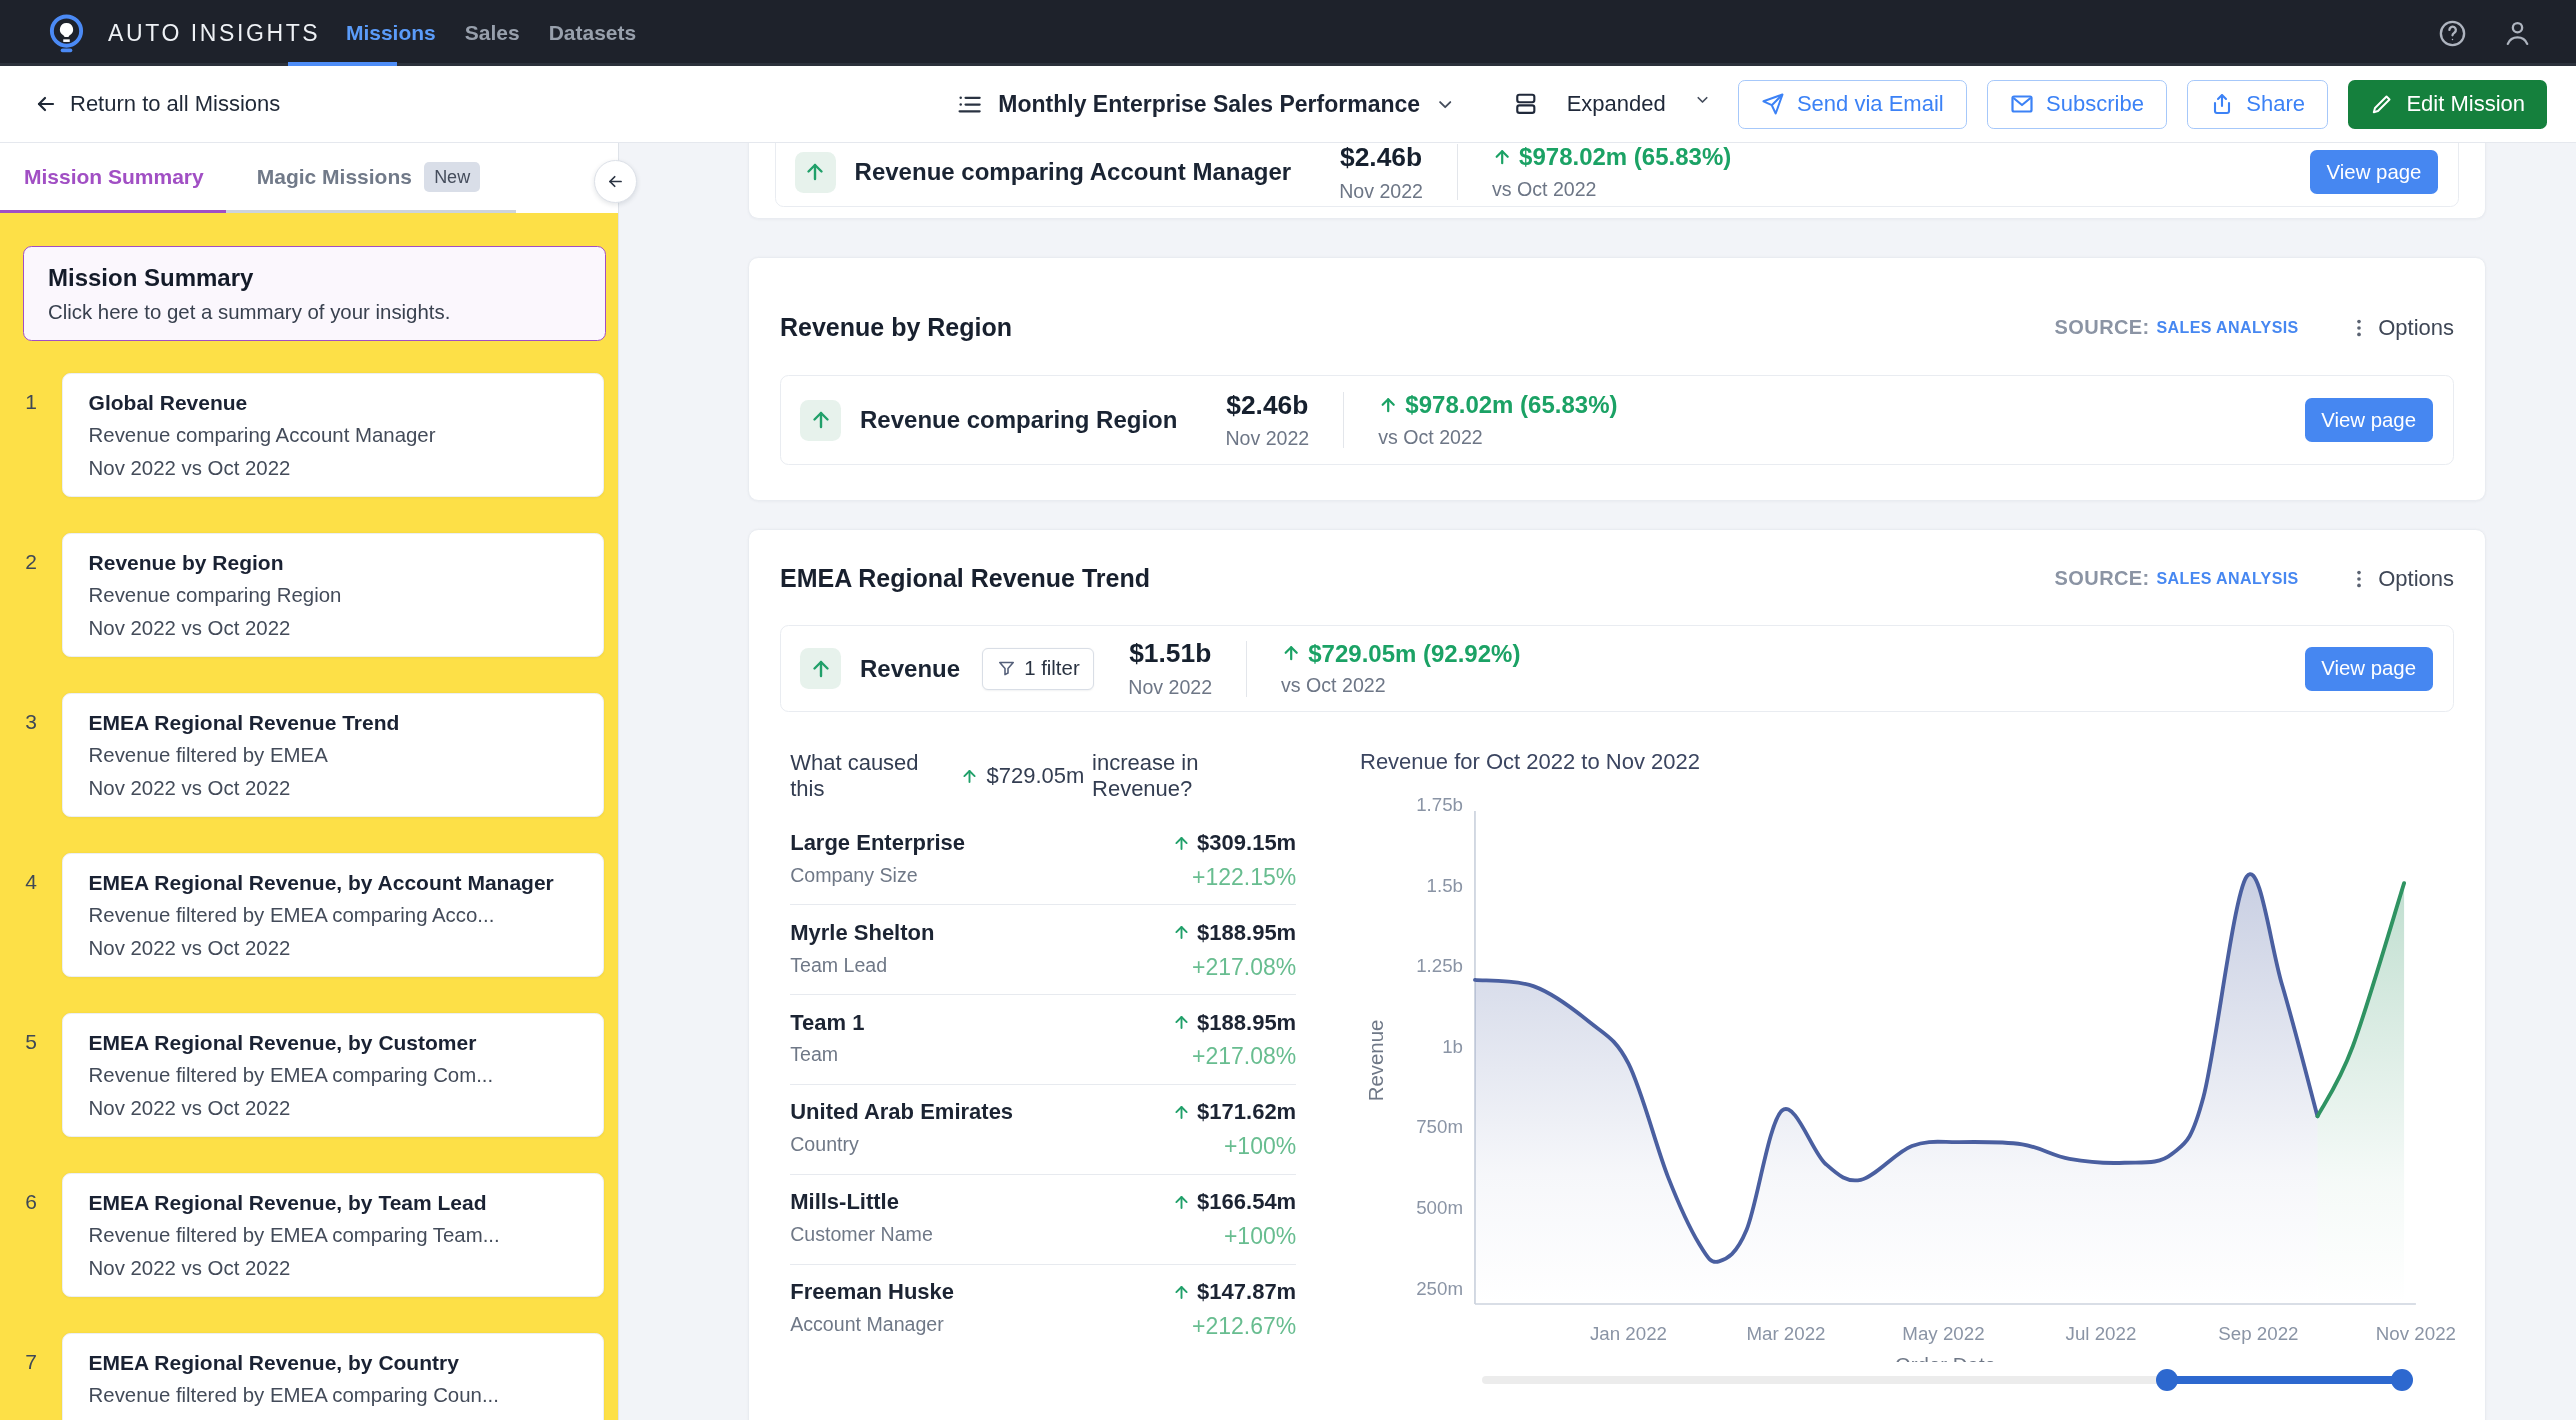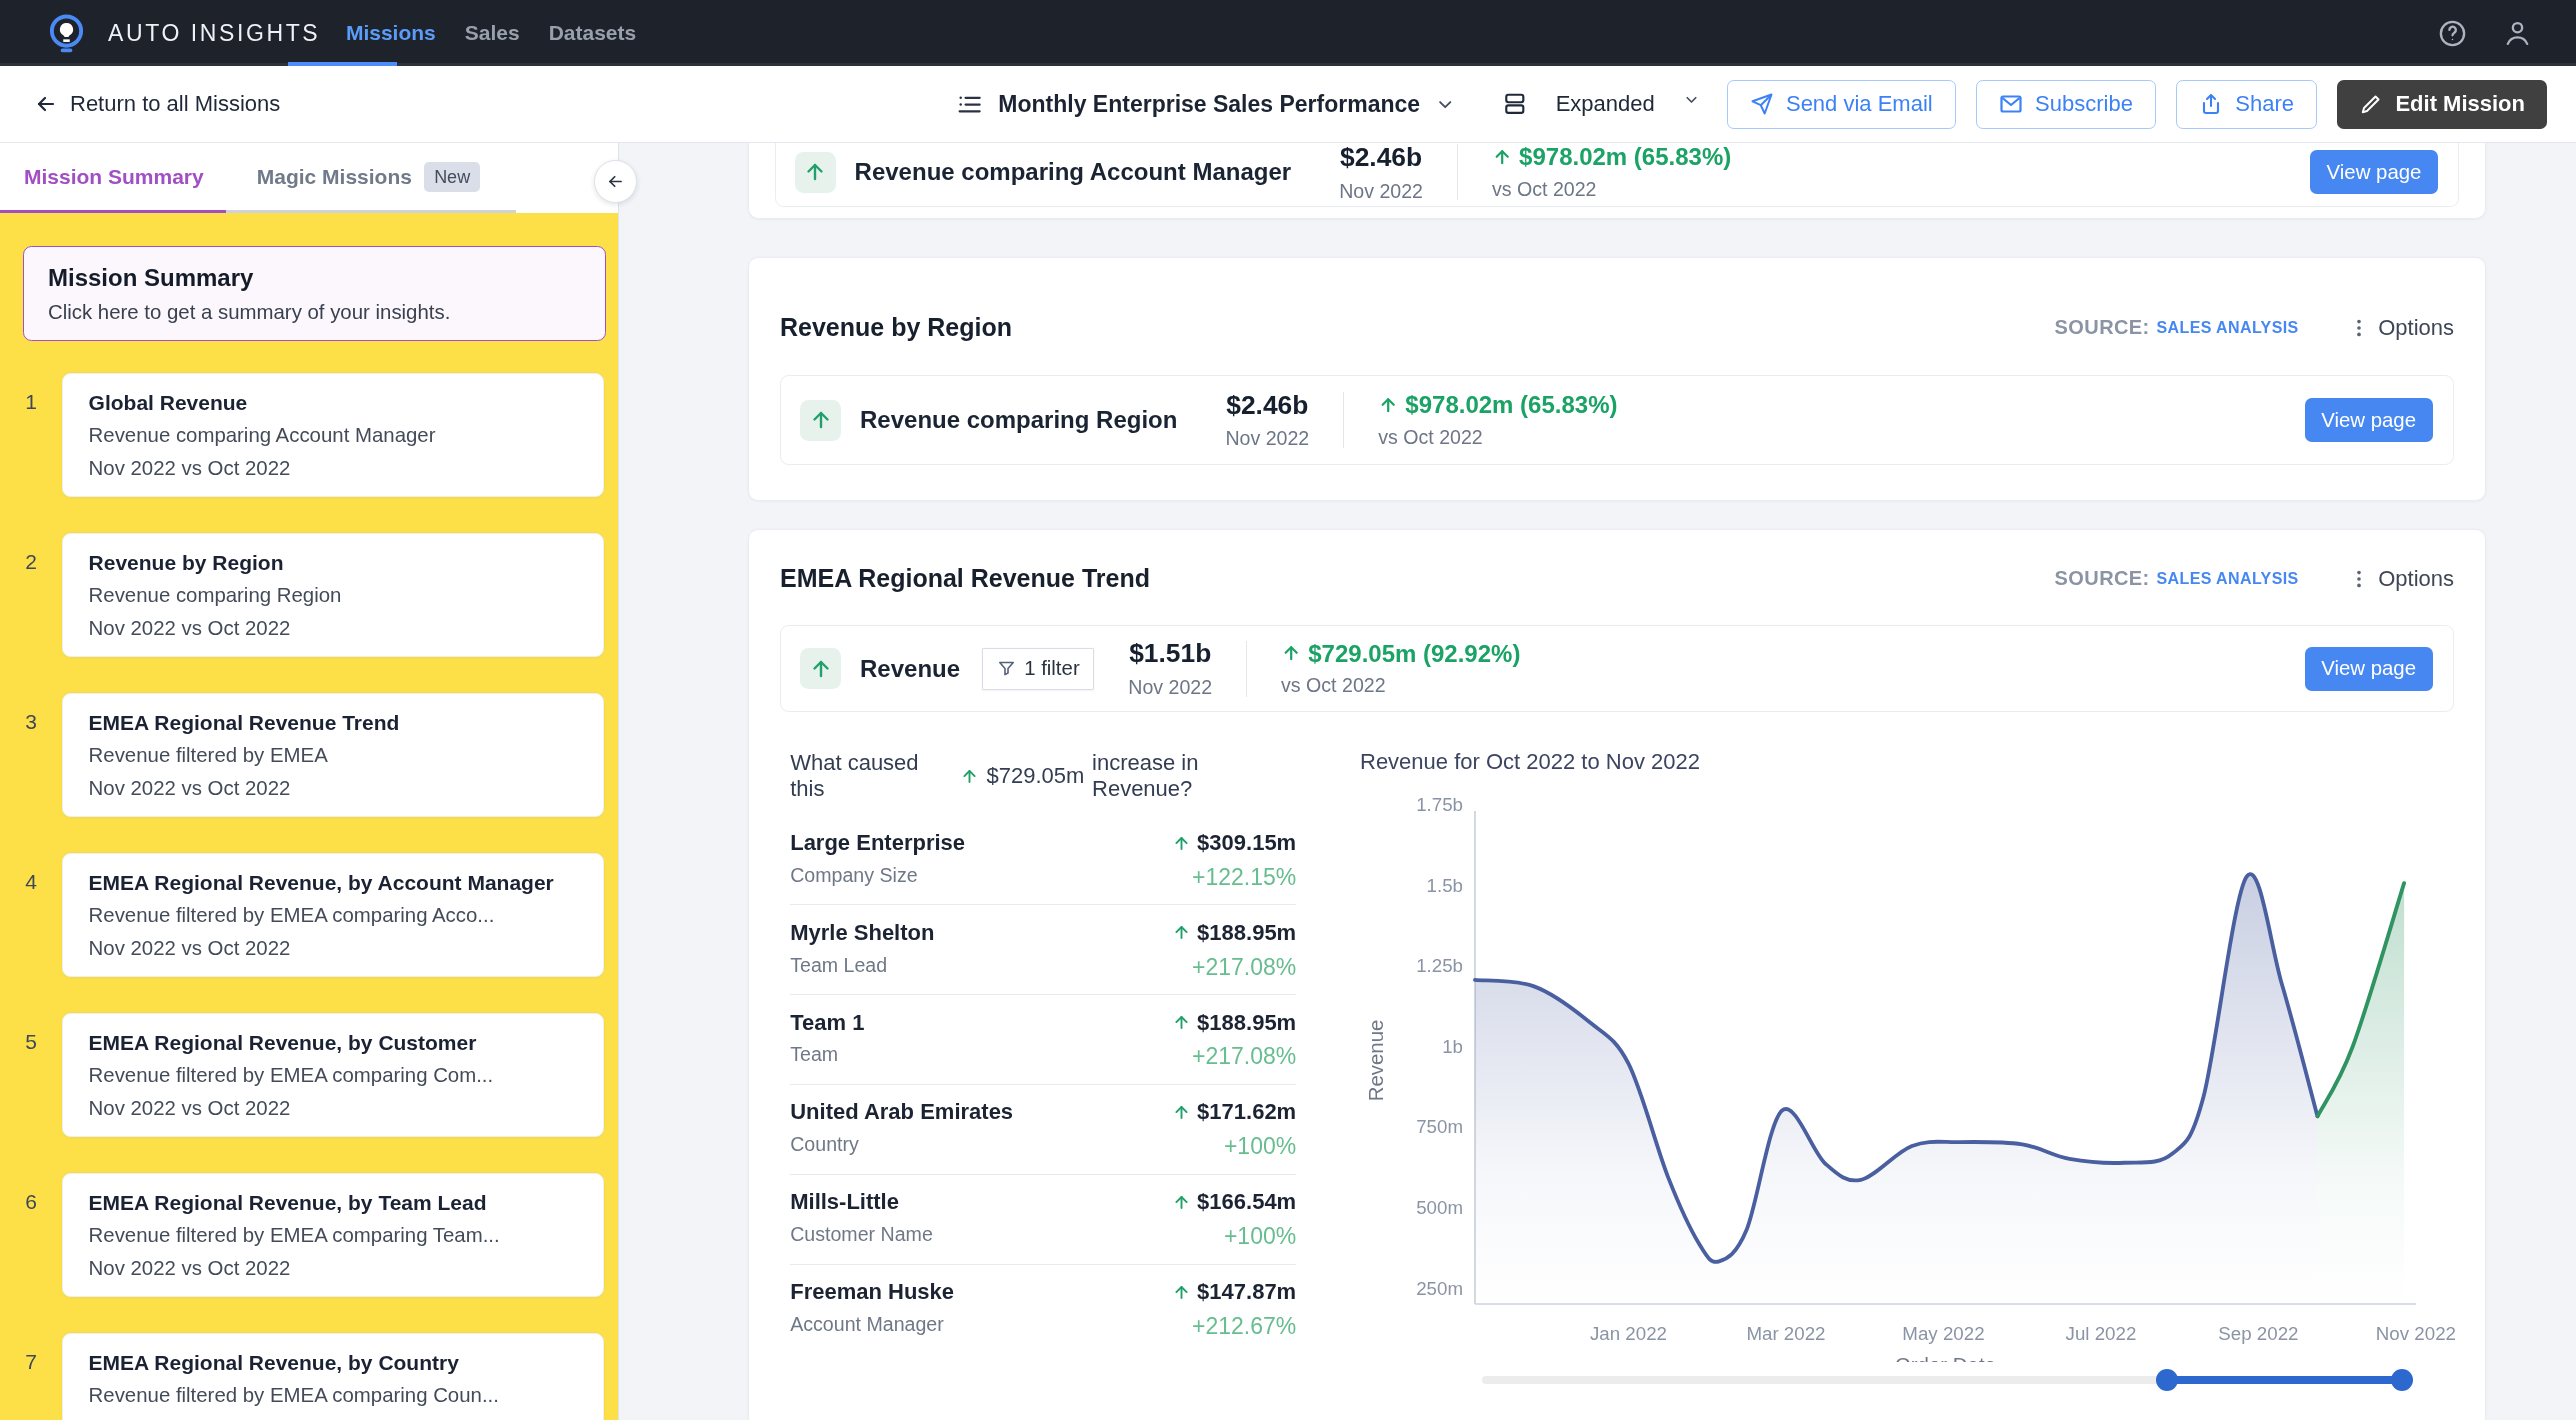--- a/index.html
+++ b/index.html
@@ -19,21 +19,21 @@
 
   
   .header{position:absolute;top:66px;left:0;right:0;height:76px;background:#fff;border-bottom:0.9px solid #e5e8ee;z-index:10;}
   .back{position:absolute;left:34px;top:0;bottom:0;display:flex;align-items:center;gap:12px;font-size:22px;color:#1f2836;cursor:pointer;}
   .mission-select{position:absolute;left:956px;top:0;bottom:0;display:flex;align-items:center;gap:15.3px;cursor:pointer;}
   .mission-title{font-size:23px;font-weight:700;color:#1c2433;white-space:nowrap;}
   .header-actions{position:absolute;right:29px;top:0;bottom:0;display:flex;align-items:center;gap:20.4px;}
   .view-select{display:flex;gap:28px;font-size:22px;color:#20293a;margin-right:6.8px;cursor:pointer;}
   .btn{height:49px;padding:0 22px;border-radius:6.8px;font-size:22px;display:flex;align-items:center;gap:12px;box-sizing:border-box;cursor:pointer;white-space:nowrap;}
   .btn-outline{border:1.7px solid #a6c8fa;color:#3c82f6;background:#fff;font-weight:500;}
-  .btn-primary{background:#404040;color:#fff;border:none;font-weight:700;}
+  .btn-primary{background:#15803d;color:#fff;border:none;font-weight:400;}
 
   
   .sidebar{position:absolute;top:141px;left:0;width:619px;bottom:0;background:#fde047;border-right:0.9px solid #dfe3e9;box-sizing:border-box;}
   .sidebar-tabs{position:absolute;top:0;left:0;right:0;height:72px;background:#fff;display:flex;align-items:center;}
   .tab{display:flex;align-items:center;gap:12px;font-size:21px;font-weight:600;cursor:pointer;}
   .tab-active{color:#a14fc4;margin-left:24px;}
   .tab-inactive{color:#717a89;margin-left:53px;}
   .badge{background:#d9dee8;color:#454d5c;font-size:18px;padding:4.3px 10.2px;border-radius:5.1px;font-weight:500;}
   .tab-underline-purple{position:absolute;bottom:0;left:0;width:226px;height:3.4px;background:#a14fc4;}
   .tab-underline-gray{position:absolute;bottom:0;left:226px;width:290px;height:3.4px;background:#cdd3dc;}
@@ -61,21 +61,21 @@
   .card-head{display:flex;align-items:center;}
   .card-title{font-size:25px;font-weight:700;color:#18202e;}
   .card-source{margin-left:auto;display:flex;align-items:center;}
   .src-label{font-size:20px;color:#8b94a4;font-weight:600;letter-spacing:0.4px;}
   .src-value{font-size:16px;color:#4687f1;font-weight:600;letter-spacing:0.4px;margin-left:6.8px;cursor:pointer;}
   .kebab{margin-left:49px;color:#5b6372;cursor:pointer;display:flex;}
   .options{font-size:22px;color:#3f4756;margin-left:8.5px;cursor:pointer;}
 
   .up-chip{width:41px;height:41px;border-radius:8.5px;background:#e7f2ec;display:flex;align-items:center;justify-content:center;color:#21a06a;}
   .kpi-label{font-size:24px;font-weight:700;color:#1a2433;margin-left:19px;white-space:nowrap;}
-  .filter-chip{display:flex;align-items:center;gap:8.5px;border:0.9px solid #d9dee6;border-radius:1px;background:#fff;box-shadow:0 0.9px 1.7px rgba(20,30,50,.06);padding:8.5px 13.6px;margin-left:22px;font-size:20.4px;color:#2a3342;cursor:pointer;}
+  .filter-chip{display:flex;align-items:center;gap:8.5px;border:0.9px solid #d9dee6;border-radius:6px;background:#fff;box-shadow:0 0.9px 1.7px rgba(20,30,50,.06);padding:8.5px 13.6px;margin-left:22px;font-size:20.4px;color:#2a3342;cursor:pointer;}
   .kpi-value-block{margin-left:48px;text-align:center;}
   .kpi-value{font-size:26.4px;font-weight:700;color:#16202e;}
   .kpi-period{font-size:19.6px;color:#6d7686;margin-top:6.8px;}
   .kpi-divider{width:0.9px;height:56px;background:#e3e6eb;margin:0 34px;}
   .delta-block{}
   .delta-row{display:flex;align-items:center;gap:6.8px;font-size:24px;font-weight:700;color:#1ba265;}
   .delta-period{font-size:19.6px;color:#6d7686;margin-top:6.8px;}
   .view-page{margin-left:auto;background:#4687f1;color:#fff;border:none;border-radius:6.8px;width:128px;height:44px;font-size:20.4px;display:flex;align-items:center;justify-content:center;cursor:pointer;flex:0 0 auto;}
 
   

